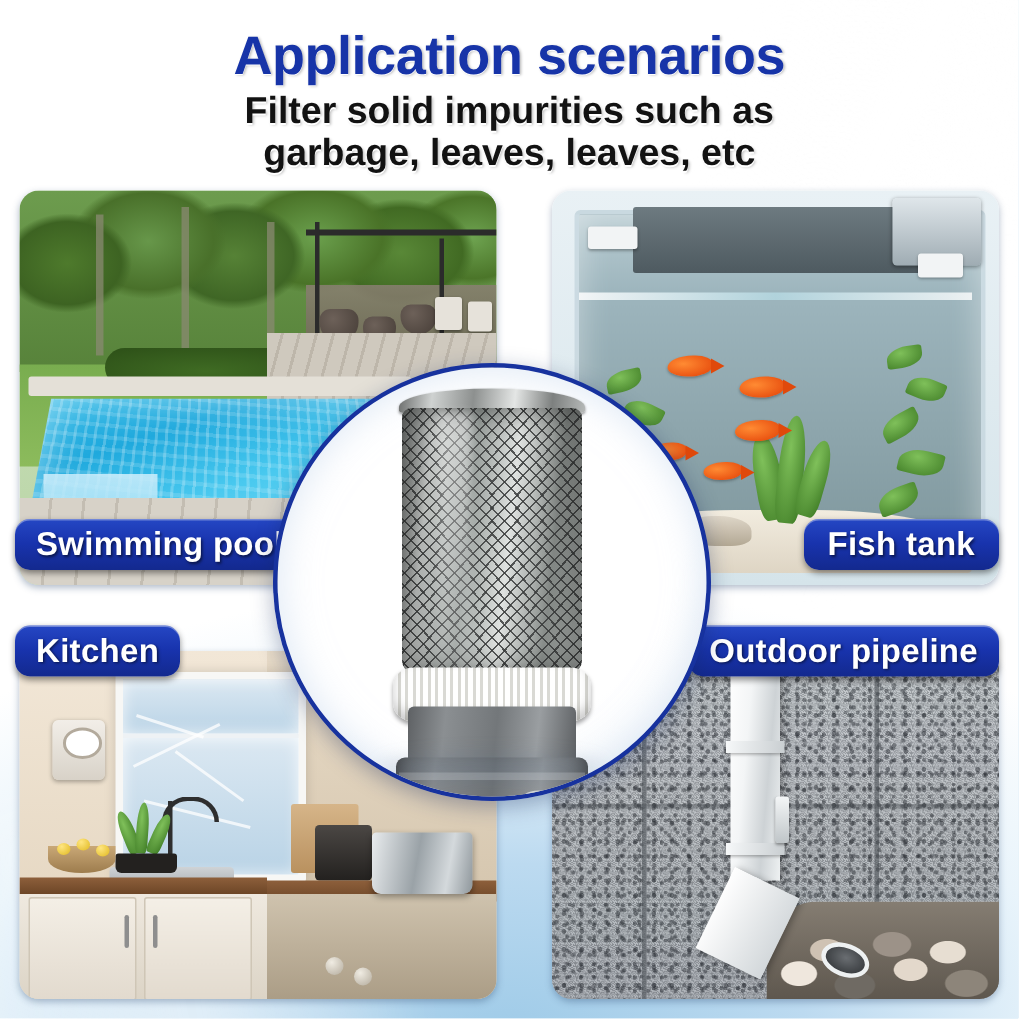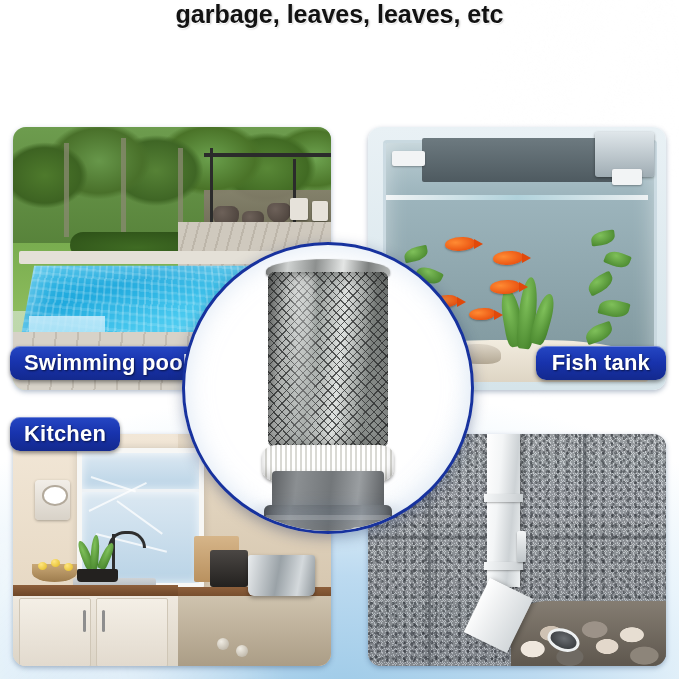--- a/index.html
+++ b/index.html
@@ -259,20 +259,22 @@
 </head>
 <body>
 
 <div id="stage">
 
   <div class="streak a"></div>
   <div class="streak b"></div>
   <div class="streak c"></div>
 
   <div id="header">
+    <h1 id="title">Application scenarios</h1>
+    <div class="subline s1">Filter solid impurities such as</div>
     <div class="subline s2">garbage, leaves, leaves, etc</div>
   </div>
 
   <div class="tile" id="tile-pool">
     <div class="scene">
       <div class="pool-sky"></div>
       <div class="pool-trees"></div>
       <div class="pool-trunk" style="left:16%;top:6%;height:36%;"></div>
       <div class="pool-trunk" style="left:34%;top:4%;height:38%;"></div>
       <div class="pool-trunk" style="left:52%;top:8%;height:32%;"></div>
@@ -412,20 +414,23 @@
 
   <div class="label" id="label-pool">
     <span>Swimming pool</span>
   </div>
   <div class="label" id="label-tank">
     <span>Fish tank</span>
   </div>
   <div class="label" id="label-kitchen">
     <span>Kitchen</span>
   </div>
+  <div class="label" id="label-pipe">
+    <span>Outdoor pipeline</span>
+  </div>
 
   <div id="bubble">
     <div id="product">
       <div class="p-rim"></div>
       <div class="p-mesh"></div>
       <div class="p-meshshine"></div>
       <div class="p-collar"></div>
       <div class="p-body"></div>
       <div class="p-nut"></div>
       <div class="p-ring"></div>

